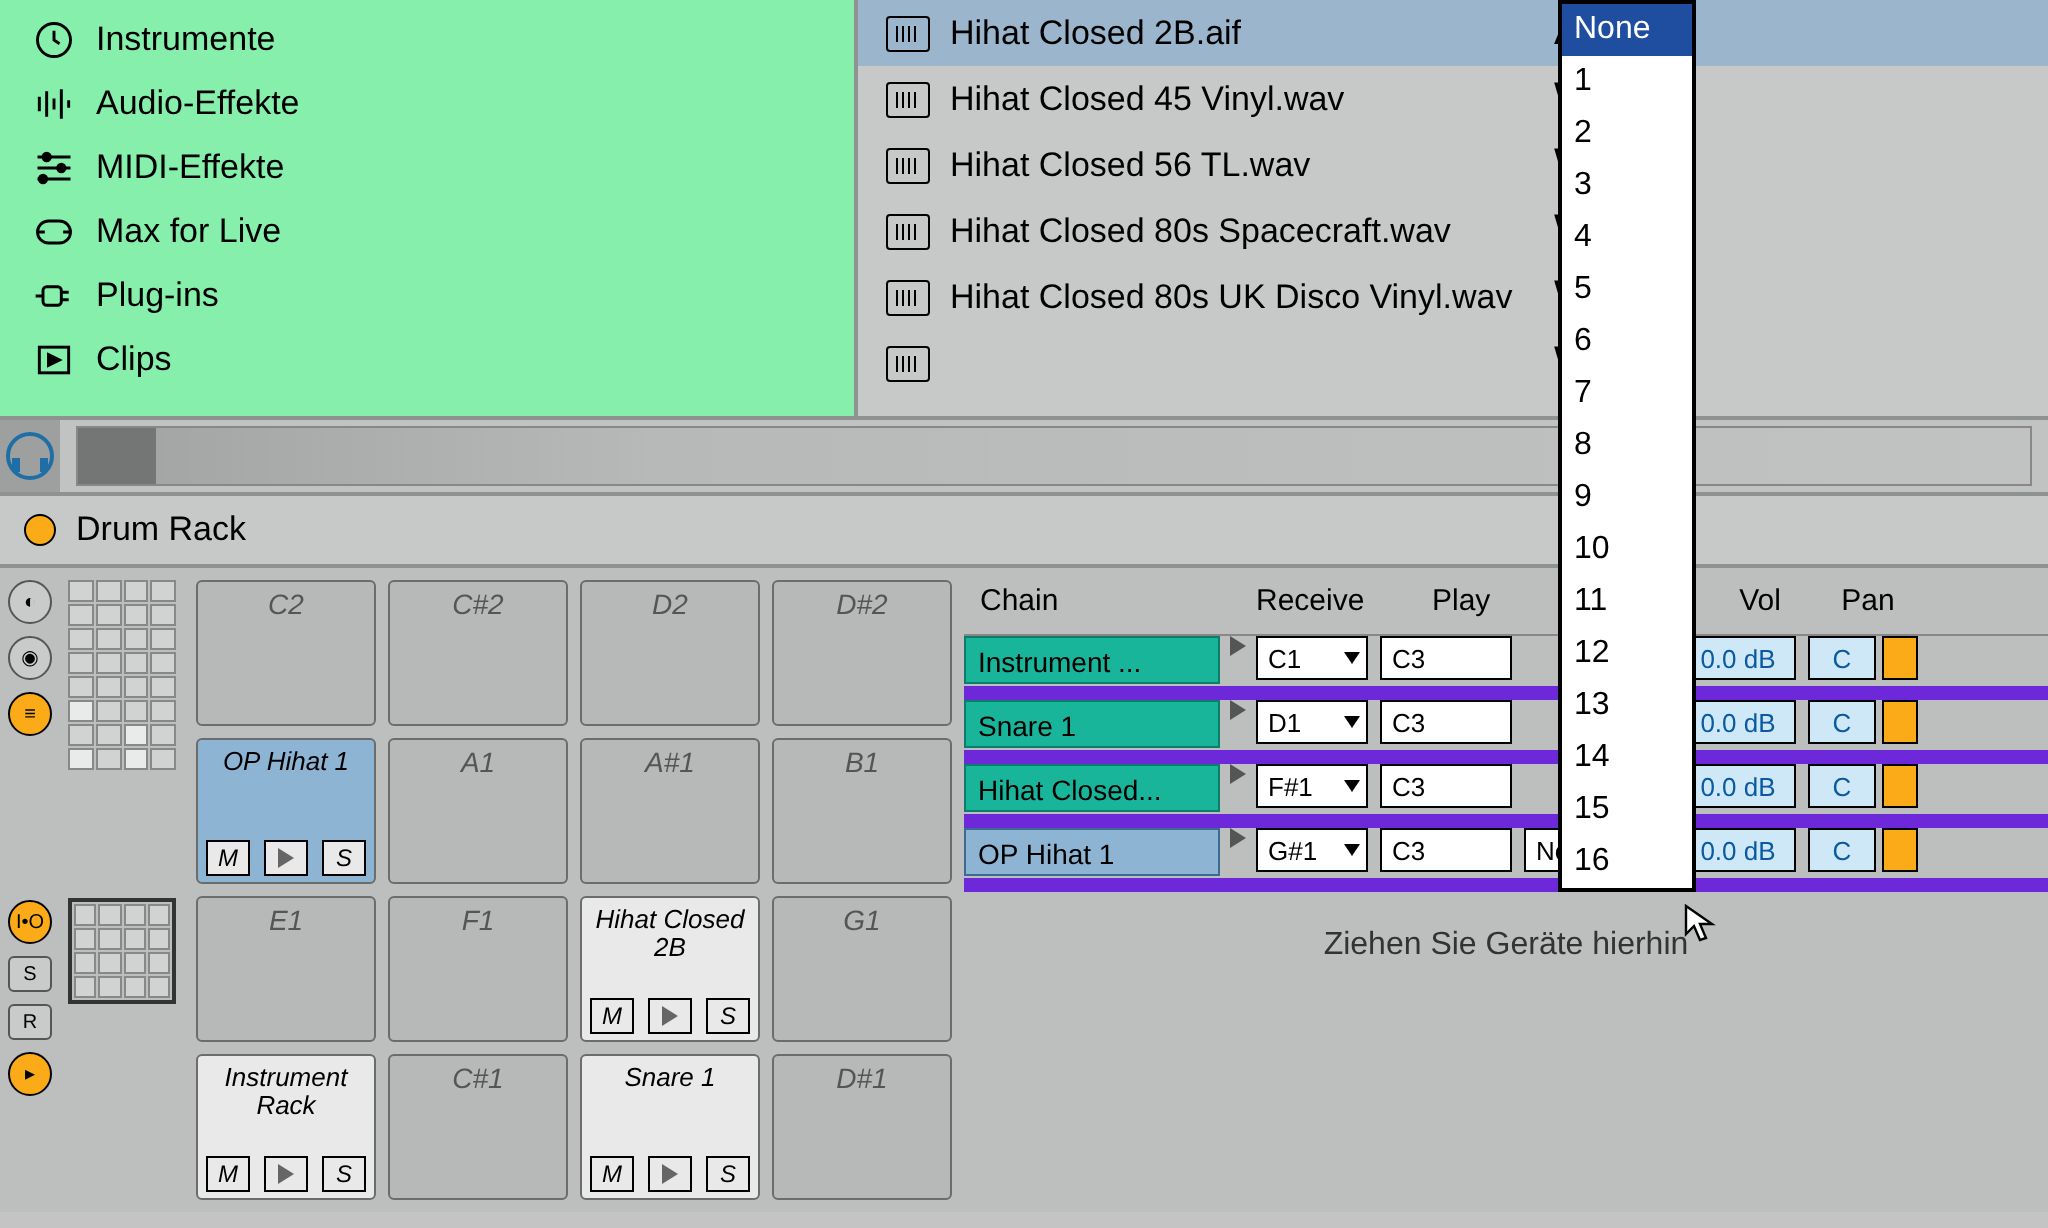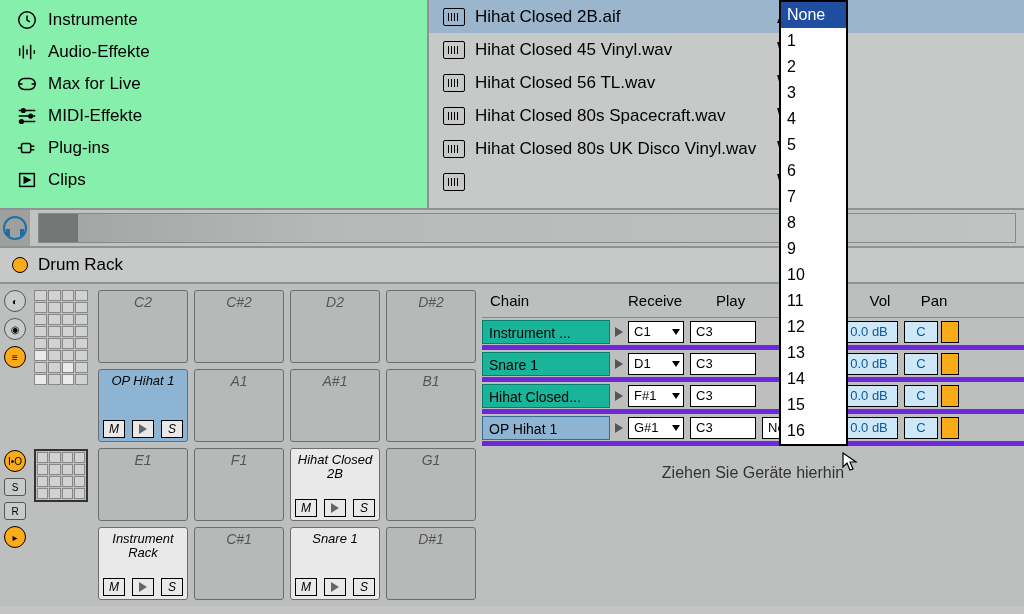--- a/index.html
+++ b/index.html
@@ -65,21 +65,21 @@
 
 .chain-area { flex:1; background:#bdbfbf; position:relative;}
 .chain-header { display:flex; height:34px; align-items:center; font-size:15px; font-weight:500; border-bottom:1.5px solid #888;}
 .col-chain{width:128px;padding-left:8px;}
 .col-recv{width:88px;text-align:left;}
 .col-play{width:60px;}
 .col-choke{width:54px;}
 .col-vol{width:64px;text-align:center;}
 .col-pan{width:44px;text-align:center;}
 
-.chain-row{display:flex;height:32px;align-items:center;border-bottom:5px solid #6d28d9;}
+.chain-row{display:flex;height:32px;align-items:flex-start;border-bottom:7px solid #6d28d9;}
 .chain-name{width:128px;padding-left:6px;height:24px;line-height:24px;font-size:14px;background:#19b59a;border:1px solid #0c7d6a;white-space:nowrap;overflow:hidden;}
 .chain-row.sel .chain-name{background:#8eb4d4;border-color:#3b6a92;}
 .tri{width:18px;display:flex;justify-content:center;}
 .tri::before{content:"";border-left:8px solid #555;border-top:5px solid transparent;border-bottom:5px solid transparent;}
 .dd{height:22px;border:1.5px solid #000;background:#fff;display:flex;align-items:center;justify-content:space-between;padding:0 3px 0 5px;font-size:13px;}
 .dd .arr{border-left:4px solid transparent;border-right:4px solid transparent;border-top:6px solid #000;}
 .dd-recv{width:56px;}
 .dd-play{width:66px;}
 .dd-choke{width:58px;}
 .volbox{width:58px;height:22px;border:1.5px solid #000;background:#cfe8f8;color:#0a5aa0;display:flex;align-items:center;justify-content:center;font-size:13px;}
@@ -117,36 +117,36 @@
       <span class="cat-icon">
           <svg viewBox="0 0 24 24">
             <path d="M4 12v0M4 8v8M8 5v14M12 9v6M16 4v16M20 10v4"></path>
           </svg>
         </span>
       <span>Audio-Effekte</span>
     </div>
     <div class="cat-item">
       <span class="cat-icon">
           <svg viewBox="0 0 24 24">
-            <rect x="3" y="6" width="18" height="12" rx="6"></rect>
-            <path d="M3 12h4M17 12h4"></path>
-          </svg>
-        </span>
-      <span>Max for Live</span>
-    </div>
-    <div class="cat-item">
-      <span class="cat-icon">
-          <svg viewBox="0 0 24 24">
             <path d="M3 6h18M3 12h18M3 18h18"></path>
             <circle cx="8" cy="6" r="2" fill="#000"></circle>
             <circle cx="16" cy="12" r="2" fill="#000"></circle>
             <circle cx="6" cy="18" r="2" fill="#000"></circle>
           </svg>
         </span>
       <span>MIDI-Effekte</span>
+    </div>
+    <div class="cat-item">
+      <span class="cat-icon">
+          <svg viewBox="0 0 24 24">
+            <rect x="3" y="6" width="18" height="12" rx="6"></rect>
+            <path d="M3 12h4M17 12h4"></path>
+          </svg>
+        </span>
+      <span>Max for Live</span>
     </div>
     <div class="cat-item">
       <span class="cat-icon">
           <svg viewBox="0 0 24 24">
             <rect x="6" y="7" width="10" height="10" rx="2"></rect>
             <path d="M16 10h4M16 14h4M2 12h4"></path>
           </svg>
         </span>
       <span>Plug-ins</span>
     </div>

